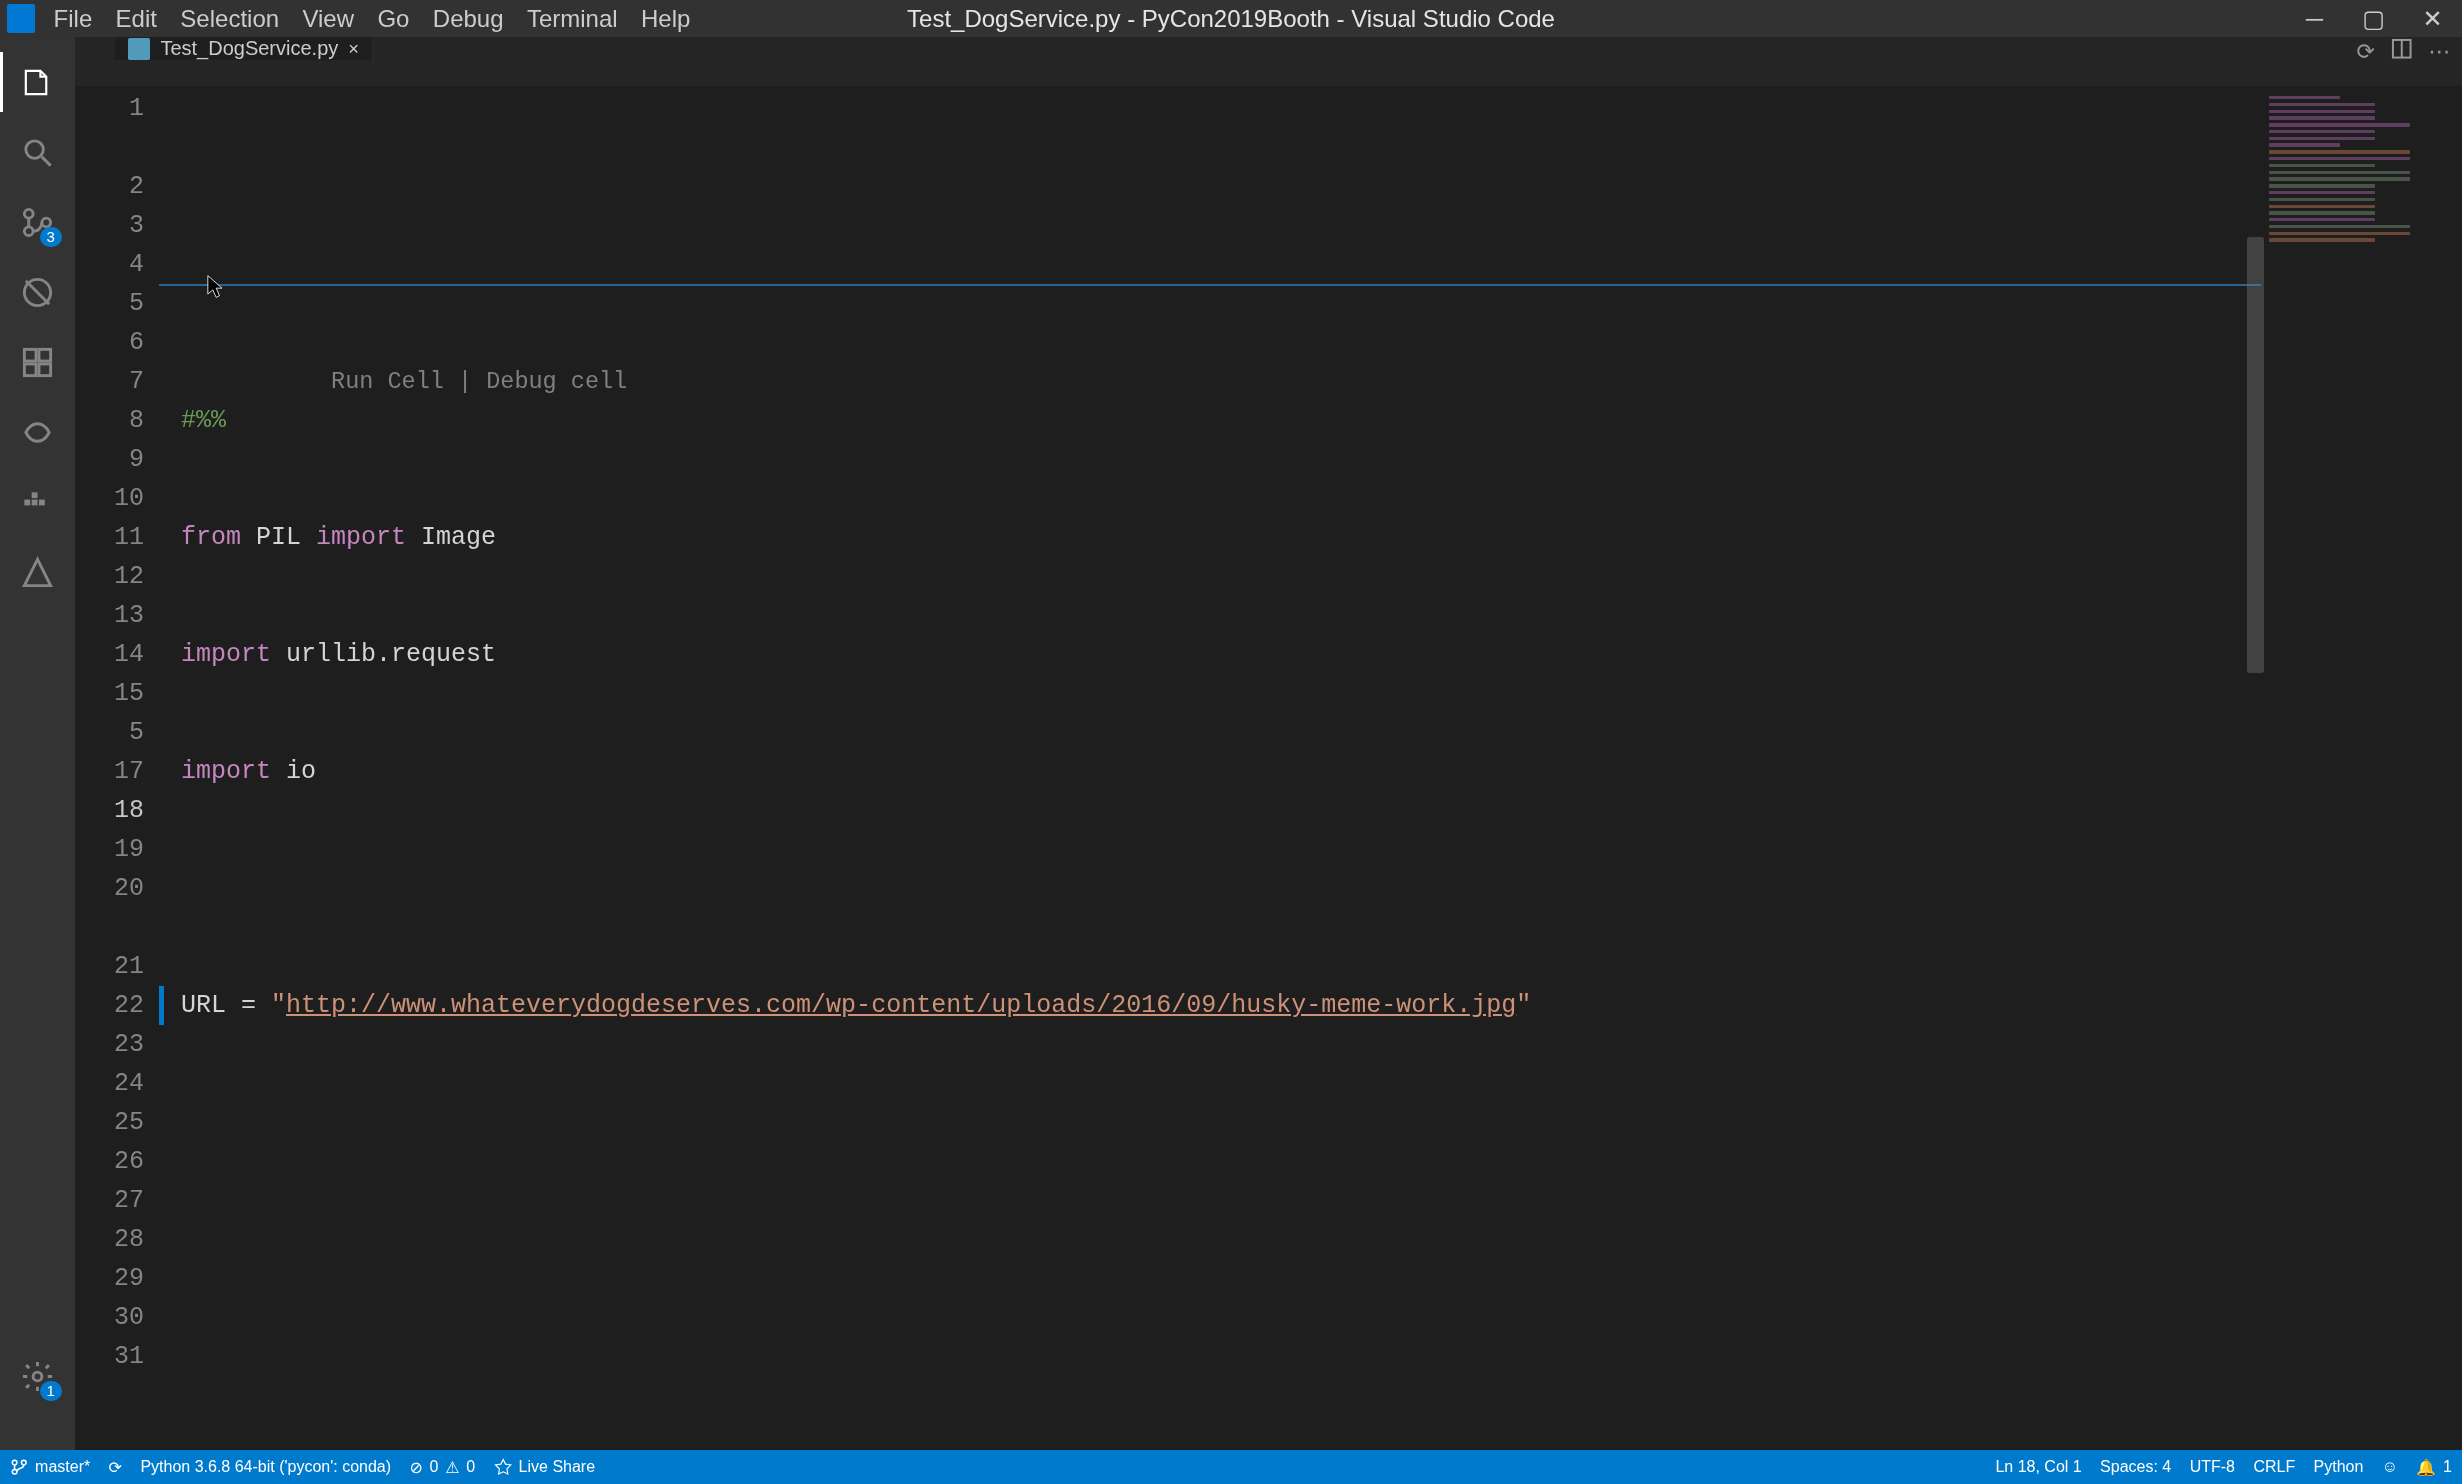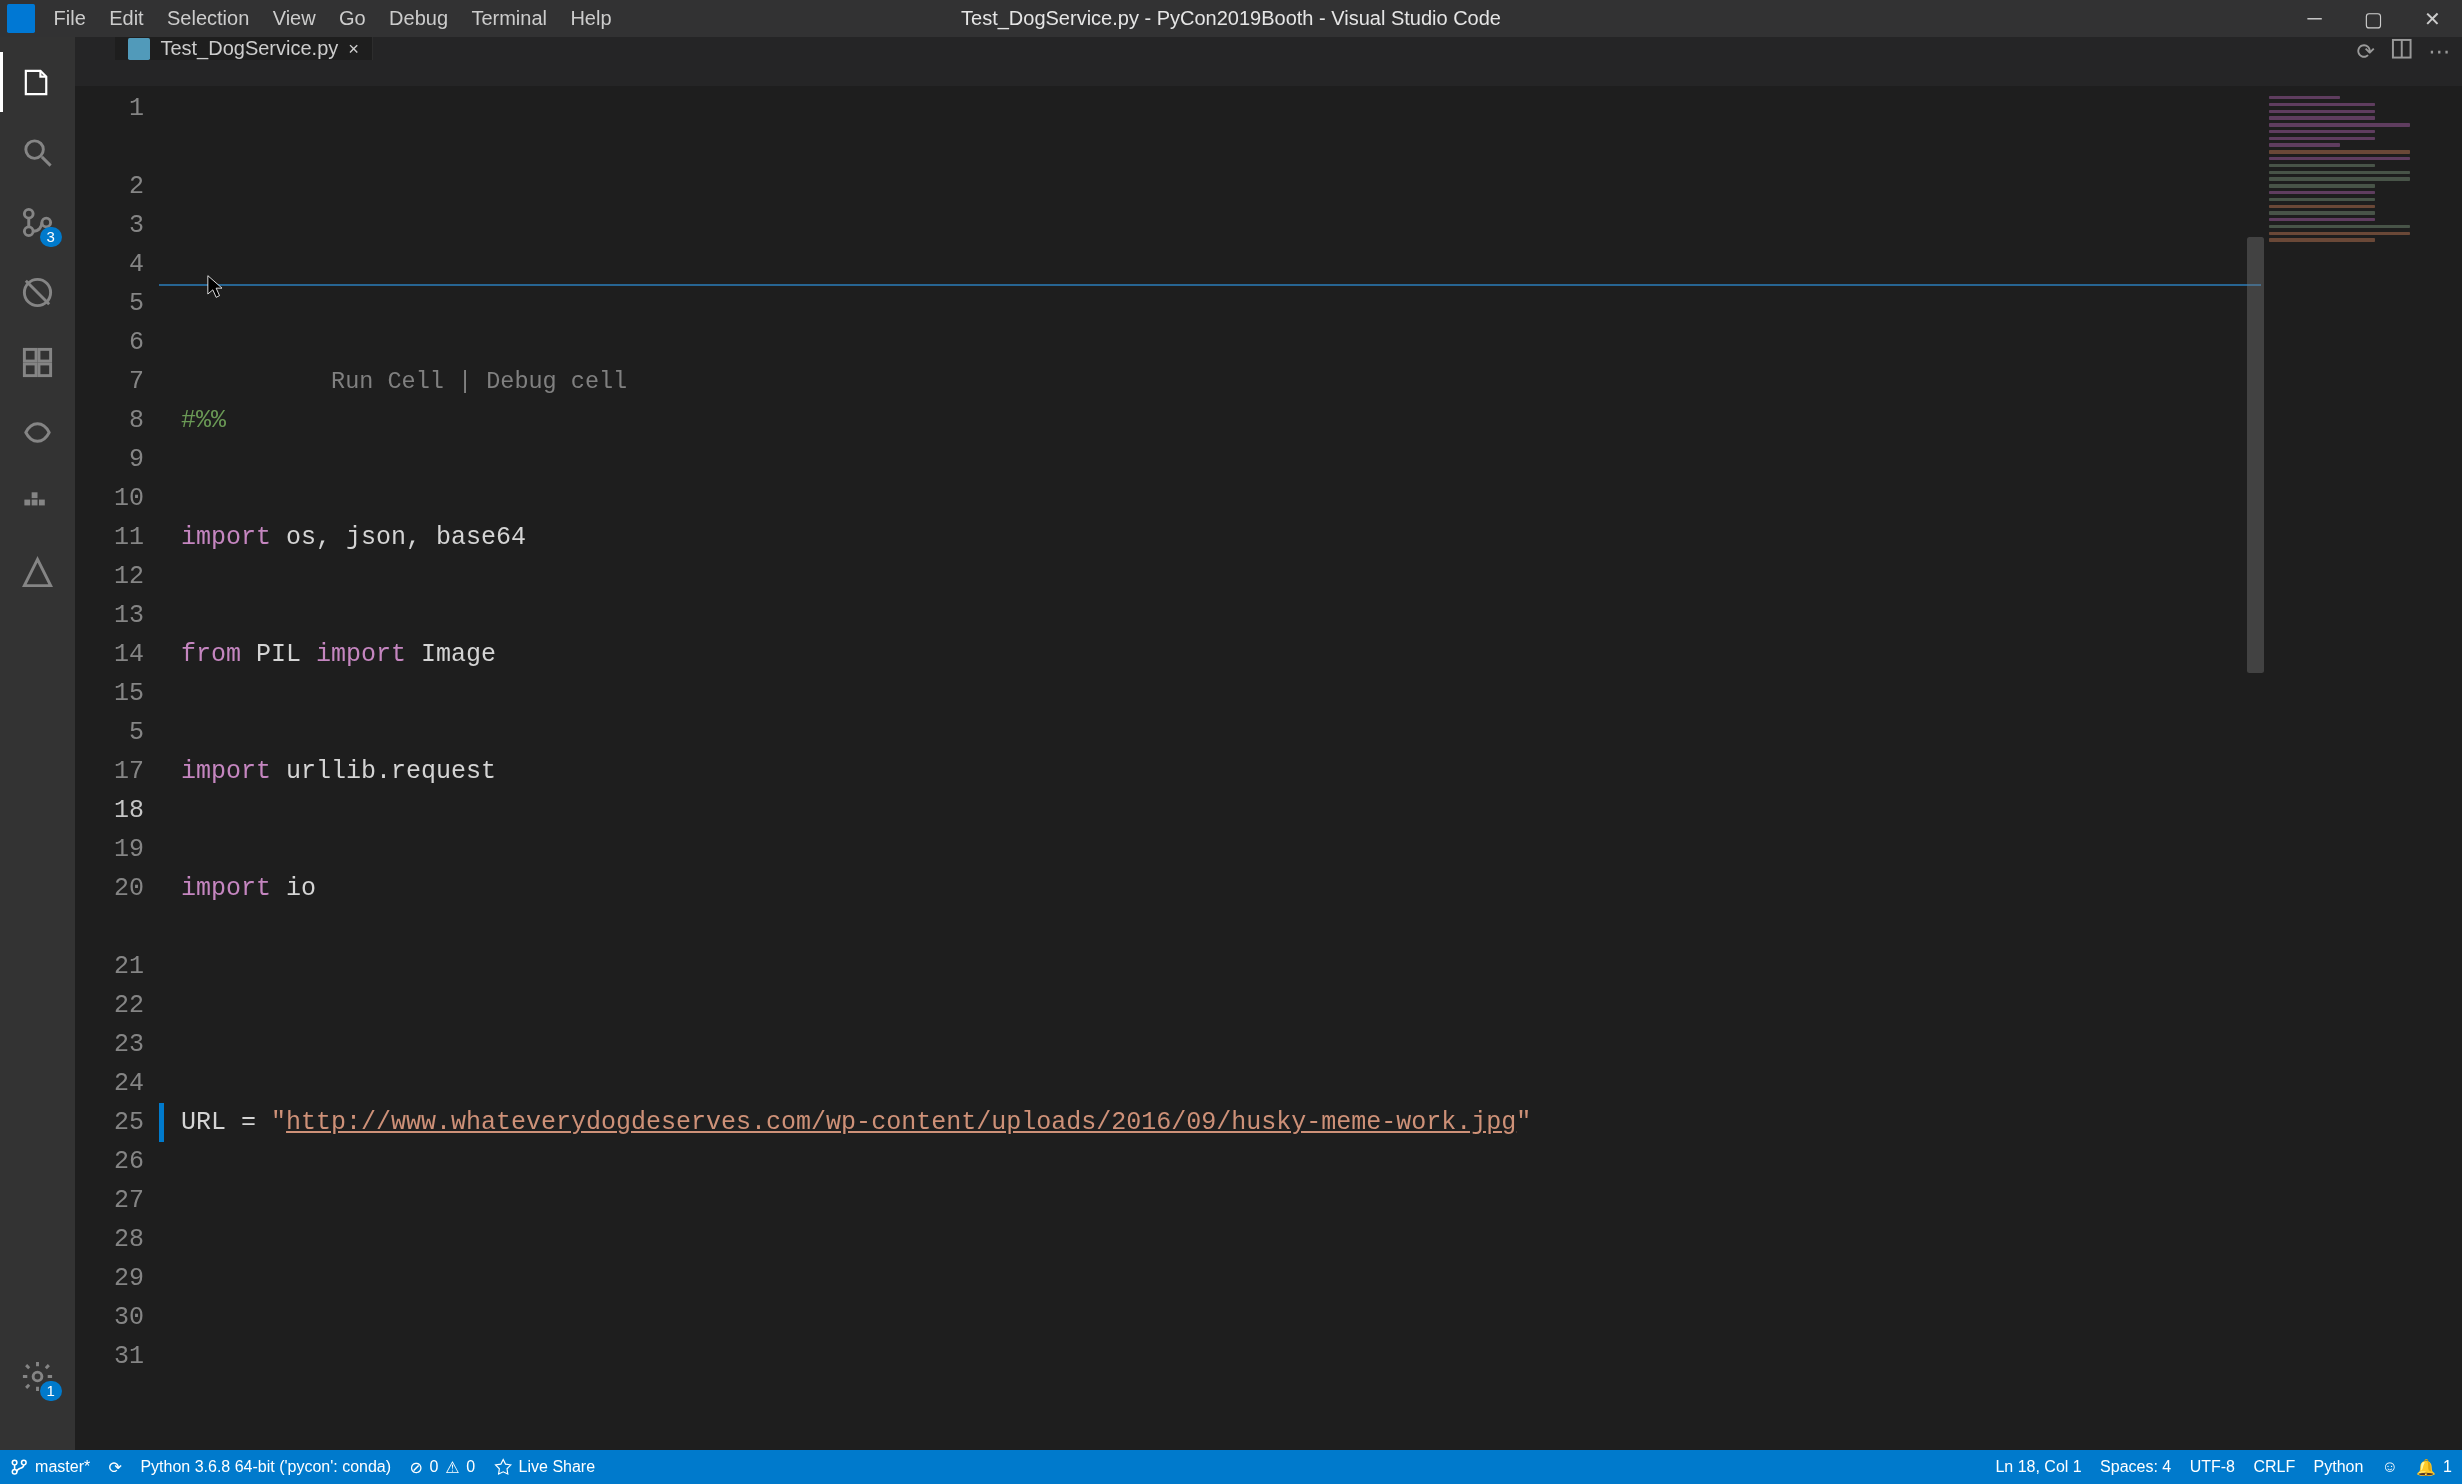--- a/index.html
+++ b/index.html
@@ -12,21 +12,21 @@
     flex-direction: column;
     overflow: hidden;
     font-size: 22px;
   }
   
   .titlebar {
     height: 37px;
     background: #323233;
     display: flex;
     align-items: center;
-    font-size: 20px;
+    font-size: 24px;
     position: relative;
   }
   .titlebar .app-icon {
     width: 28.5px; height: 28.5px;
     background: #0078d4;
     margin: 0 6.7px;
     display:inline-block;
     border-radius:1.7px;
   }
   .titlebar .menu { display:flex; }
@@ -293,21 +293,20 @@
       <div class="code">
         <div class="line"></div>
         <div class="line" style="position:relative;">
           <div class="hr-cell"></div>
           <span class="cell-lens">Run Cell</span><span class="cell-lens"> | </span><span class="cell-lens">Debug cell</span>
           <div class="cursor-img" style="left:47px; top:-11.7px;"><svg viewBox="0 0 20 30">
                 <path d="M2 2 L2 24 L8 19 L12 28 L16 26 L12 17 L19 17 Z" fill="black" stroke="white" stroke-width="1"></path>
               </svg></div>
         </div>
         <div class="line"><span class="cmt">#%%</span></div>
-        <div class="line"><span class="kw">import</span><span> </span><span class="id">os, json, base64</span></div>
         <div class="line"><span class="kw">from</span><span> </span><span class="id">PIL</span><span class="kw"> import </span><span class="id">Image</span></div>
         <div class="line"><span class="kw">import</span><span> </span><span class="id">urllib.request</span></div>
         <div class="line"><span class="kw">import</span><span> </span><span class="id">io</span></div>
         <div class="line"></div>
         <div class="line modmark"><span class="id">URL = </span><span class="str">"</span><span class="str url">http://www.whateverydogdeserves.com/wp-content/uploads/2016/09/husky-meme-work.jpg</span><span class="str">"</span></div>
         
         
         
         
         

